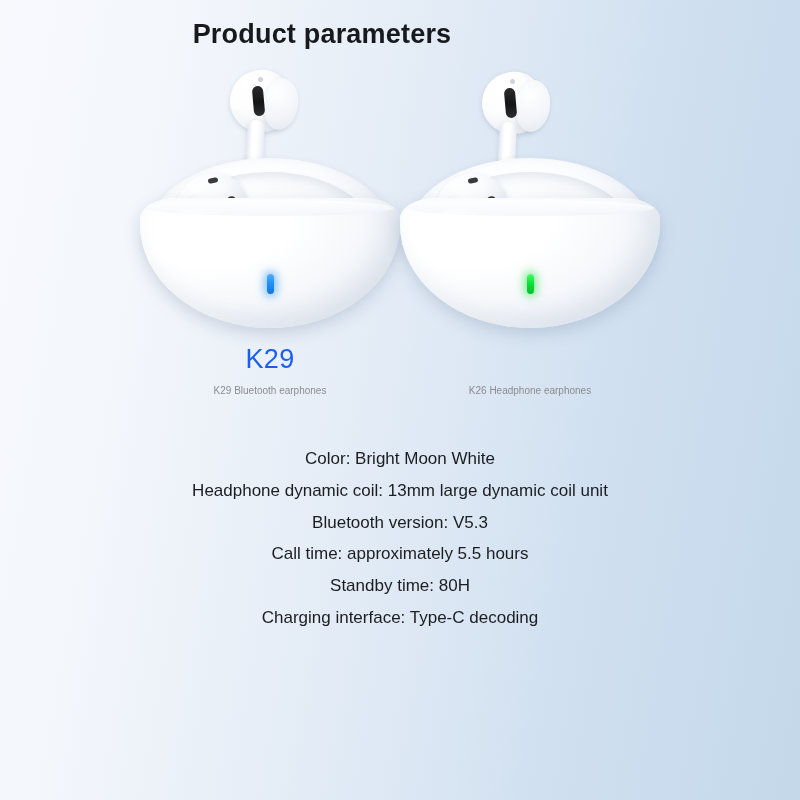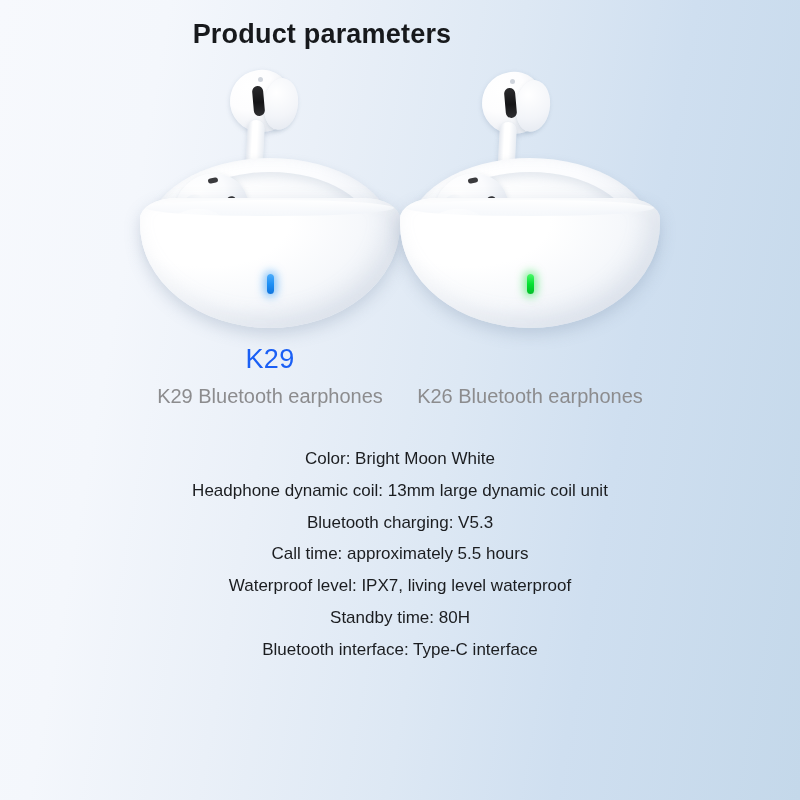--- a/index.html
+++ b/index.html
@@ -273,21 +273,21 @@
     font-size: 27px;
     color: #1a5ff5;
     letter-spacing: 0.3px;
   }
   .product-sub {
     position: absolute;
     top: 315px;
     left: 0;
     width: 260px;
     text-align: center;
-    font-size: 20px;
+    font-size: 10px;
     color: #8c8c8e;
   }
 
   
   .specs {
     position: absolute;
     top: 443px;
     left: 0;
     width: 800px;
     text-align: center;
@@ -365,26 +365,25 @@
         </div>
       </div>
 
       <div class="case-body">
         <div class="rim"></div>
         <div class="gloss"></div>
         <div class="led green"></div>
       </div>
 
     </div>
-    <div class="product-sub">K26 Bluetooth earphones</div>
+    <div class="product-sub">K26 Headphone earphones</div>
   </div>
 
 </div>
 
 <div class="specs">
   <div class="spec-line">Color: Bright Moon White</div>
   <div class="spec-line">Headphone dynamic coil: 13mm large dynamic coil unit</div>
-  <div class="spec-line">Bluetooth charging: V5.3</div>
+  <div class="spec-line">Bluetooth version: V5.3</div>
   <div class="spec-line">Call time: approximately 5.5 hours</div>
-  <div class="spec-line">Waterproof level: IPX7, living level waterproof</div>
   <div class="spec-line">Standby time: 80H</div>
-  <div class="spec-line">Bluetooth interface: Type-C interface</div>
+  <div class="spec-line">Charging interface: Type-C decoding</div>
 </div>
 
 </body></html>

